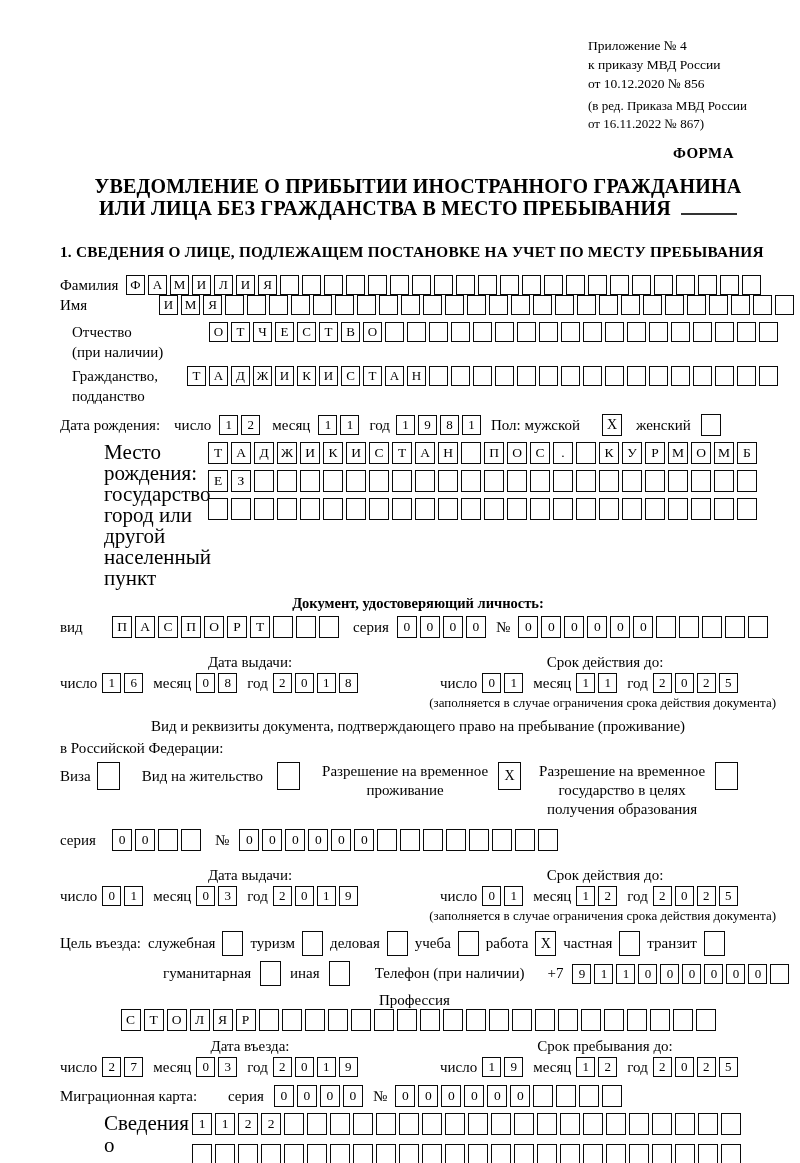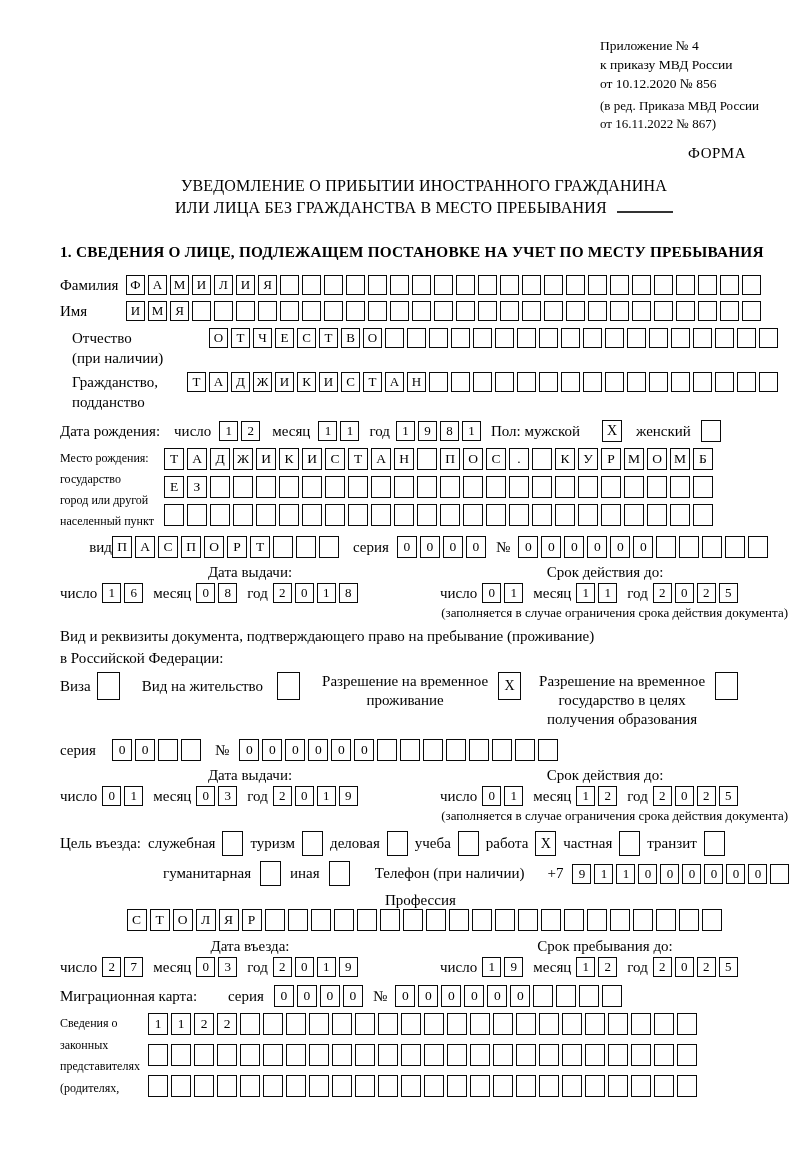--- a/index.html
+++ b/index.html
@@ -1,25 +1,25 @@
 <!DOCTYPE html>
 <html><head>
 <meta charset="utf-8">
 <style>
   html,body{margin:0;padding:0;background:#fff;}
   body{width:800px;height:1163px;overflow:hidden;color:#000;
        font-family:"Liberation Serif","DejaVu Serif",serif;}
-  .page{box-sizing:border-box;width:800px;height:1163px;padding:36px 12px 0 60px;}
+  .page{box-sizing:border-box;width:800px;height:1163px;padding:36px 24px 0 60px;}
 
   
   .appendix{margin-left:auto;width:188px;font-size:13.5px;line-height:19px;}
   .appendix .ed{font-size:13px;line-height:18px;margin-top:4px;}
-  .forma{font-weight:normal;font-size:15px;text-align:right;padding-right:42px;margin-top:12px;letter-spacing:.5px;}
-
-  .title{font-weight:normal;font-size:16px;text-align:center;margin-top:13px;line-height:22px;letter-spacing:.2px;}
+  .forma{font-weight:bold;font-size:15px;text-align:right;padding-right:42px;margin-top:12px;letter-spacing:.5px;}
+
+  .title{font-weight:bold;font-size:20px;text-align:center;margin-top:13px;line-height:22px;letter-spacing:.2px;}
   .title-underline{display:inline-block;width:56px;border-bottom:2px solid #333;margin-left:10px;}
 
   .sec-heading{font-weight:bold;font-size:15.3px;margin-top:24px;letter-spacing:.2px;white-space:nowrap;}
 
   
   .row{display:flex;align-items:center;}
   .lbl{font-size:15px;flex:none;}
   .cells{display:inline-flex;gap:3px;flex:none;}
   .cells > span{box-sizing:border-box;width:19px;height:20px;border:1.6px solid #0a0a0a;
                 display:inline-flex;align-items:center;justify-content:center;
@@ -28,32 +28,32 @@
 
   .chk,.chk-md,.chk-sm{box-sizing:border-box;border:1.6px solid #0a0a0a;display:inline-flex;
         align-items:center;justify-content:center;font-size:14px;flex:none;background:#fff;}
   .chk{width:23px;height:28px;}
   .chk-md{width:21px;height:25px;}
   .chk-sm{width:20px;height:22px;}
 
   .two-line-label{font-size:15px;line-height:20px;flex:none;margin-left:12px;}
 
   
-  .date-pair{display:flex;margin-top:5px;}
+  .date-pair{display:flex;margin-top:15px;}
   .date-group .dg-title{font-size:15px;text-align:center;line-height:18px;}
   .date-line{display:flex;align-items:center;margin-top:2px;}
   .date-line .dlbl{font-size:15px;margin-right:5px;}
   .date-line .cells{margin-right:10px;}
   .footnote{font-size:13px;text-align:right;margin-top:2px;}
 
   .plain{font-size:15px;line-height:22px;}
   .center-col{text-align:center;font-size:15px;line-height:19px;}
 
   .block{display:flex;align-items:flex-start;}
-  .label-col{flex:none;font-size:12px;}
+  .label-col{flex:none;font-size:21px;margin-left:44px;}
   .rows-col{display:flex;flex-direction:column;}
   .doc-heading{font-weight:bold;font-size:14.5px;text-align:center;margin-top:6px;}
 </style>
 </head>
 <body>
 
 <div class="page">
 
   <div class="appendix">
     <div>Приложение № 4</div>
@@ -101,21 +101,21 @@
         <span></span>
         <span></span>
         <span></span>
         <span></span>
         <span></span>
         <span></span>
         <span></span>
       </span>
   </div>
 
-  <div class="row" style="margin-top:6px;">
+  <div class="row" style="margin-top:0;gap:33px;">
     <span class="lbl" style="width:66px;">Имя</span>
     <span class="cells">
         <span>И</span>
         <span>М</span>
         <span>Я</span>
         <span></span>
         <span></span>
         <span></span>
         <span></span>
         <span></span>
@@ -321,23 +321,24 @@
           <span></span>
           <span></span>
           <span></span>
           <span></span>
           <span></span>
           <span></span>
         </span>
     </div>
   </div>
 
+  <div class="doc-heading">Документ, удостоверяющий личность:</div>
 
   <div class="row" style="margin-top:4px;">
-    <span class="lbl" style="width:52px;text-align:right;">вид</span>
+    <span class="lbl" style="width:52px;">вид</span>
     <span class="cells lg">
         <span>П</span>
         <span>А</span>
         <span>С</span>
         <span>П</span>
         <span>О</span>
         <span>Р</span>
         <span>Т</span>
         <span></span>
         <span></span>
@@ -407,21 +408,21 @@
             <span>2</span>
             <span>0</span>
             <span>2</span>
             <span>5</span>
           </span>
       </div>
     </div>
   </div>
   <div class="footnote">(заполняется в случае ограничения срока действия документа)</div>
 
-  <div class="plain" style="margin-top:4px;">Вид и реквизиты документа, подтверждающего право на пребывание (проживание)</div>
+  <div class="plain" style="margin-top:4px;text-align:center;">Вид и реквизиты документа, подтверждающего право на пребывание (проживание)</div>
   <div class="plain">в Российской Федерации:</div>
 
   <div class="block" style="margin-top:3px;align-items:flex-start;">
     <span class="lbl" style="margin-right:6px;line-height:28px;">Виза</span>
     <span class="chk"></span>
     <span class="lbl" style="margin-left:22px;margin-right:14px;line-height:28px;">Вид на жительство</span>
     <span class="chk"></span>
     <div class="center-col" style="margin-left:22px;margin-right:10px;">
       <div>Разрешение на временное</div>
       <div>проживание</div>

